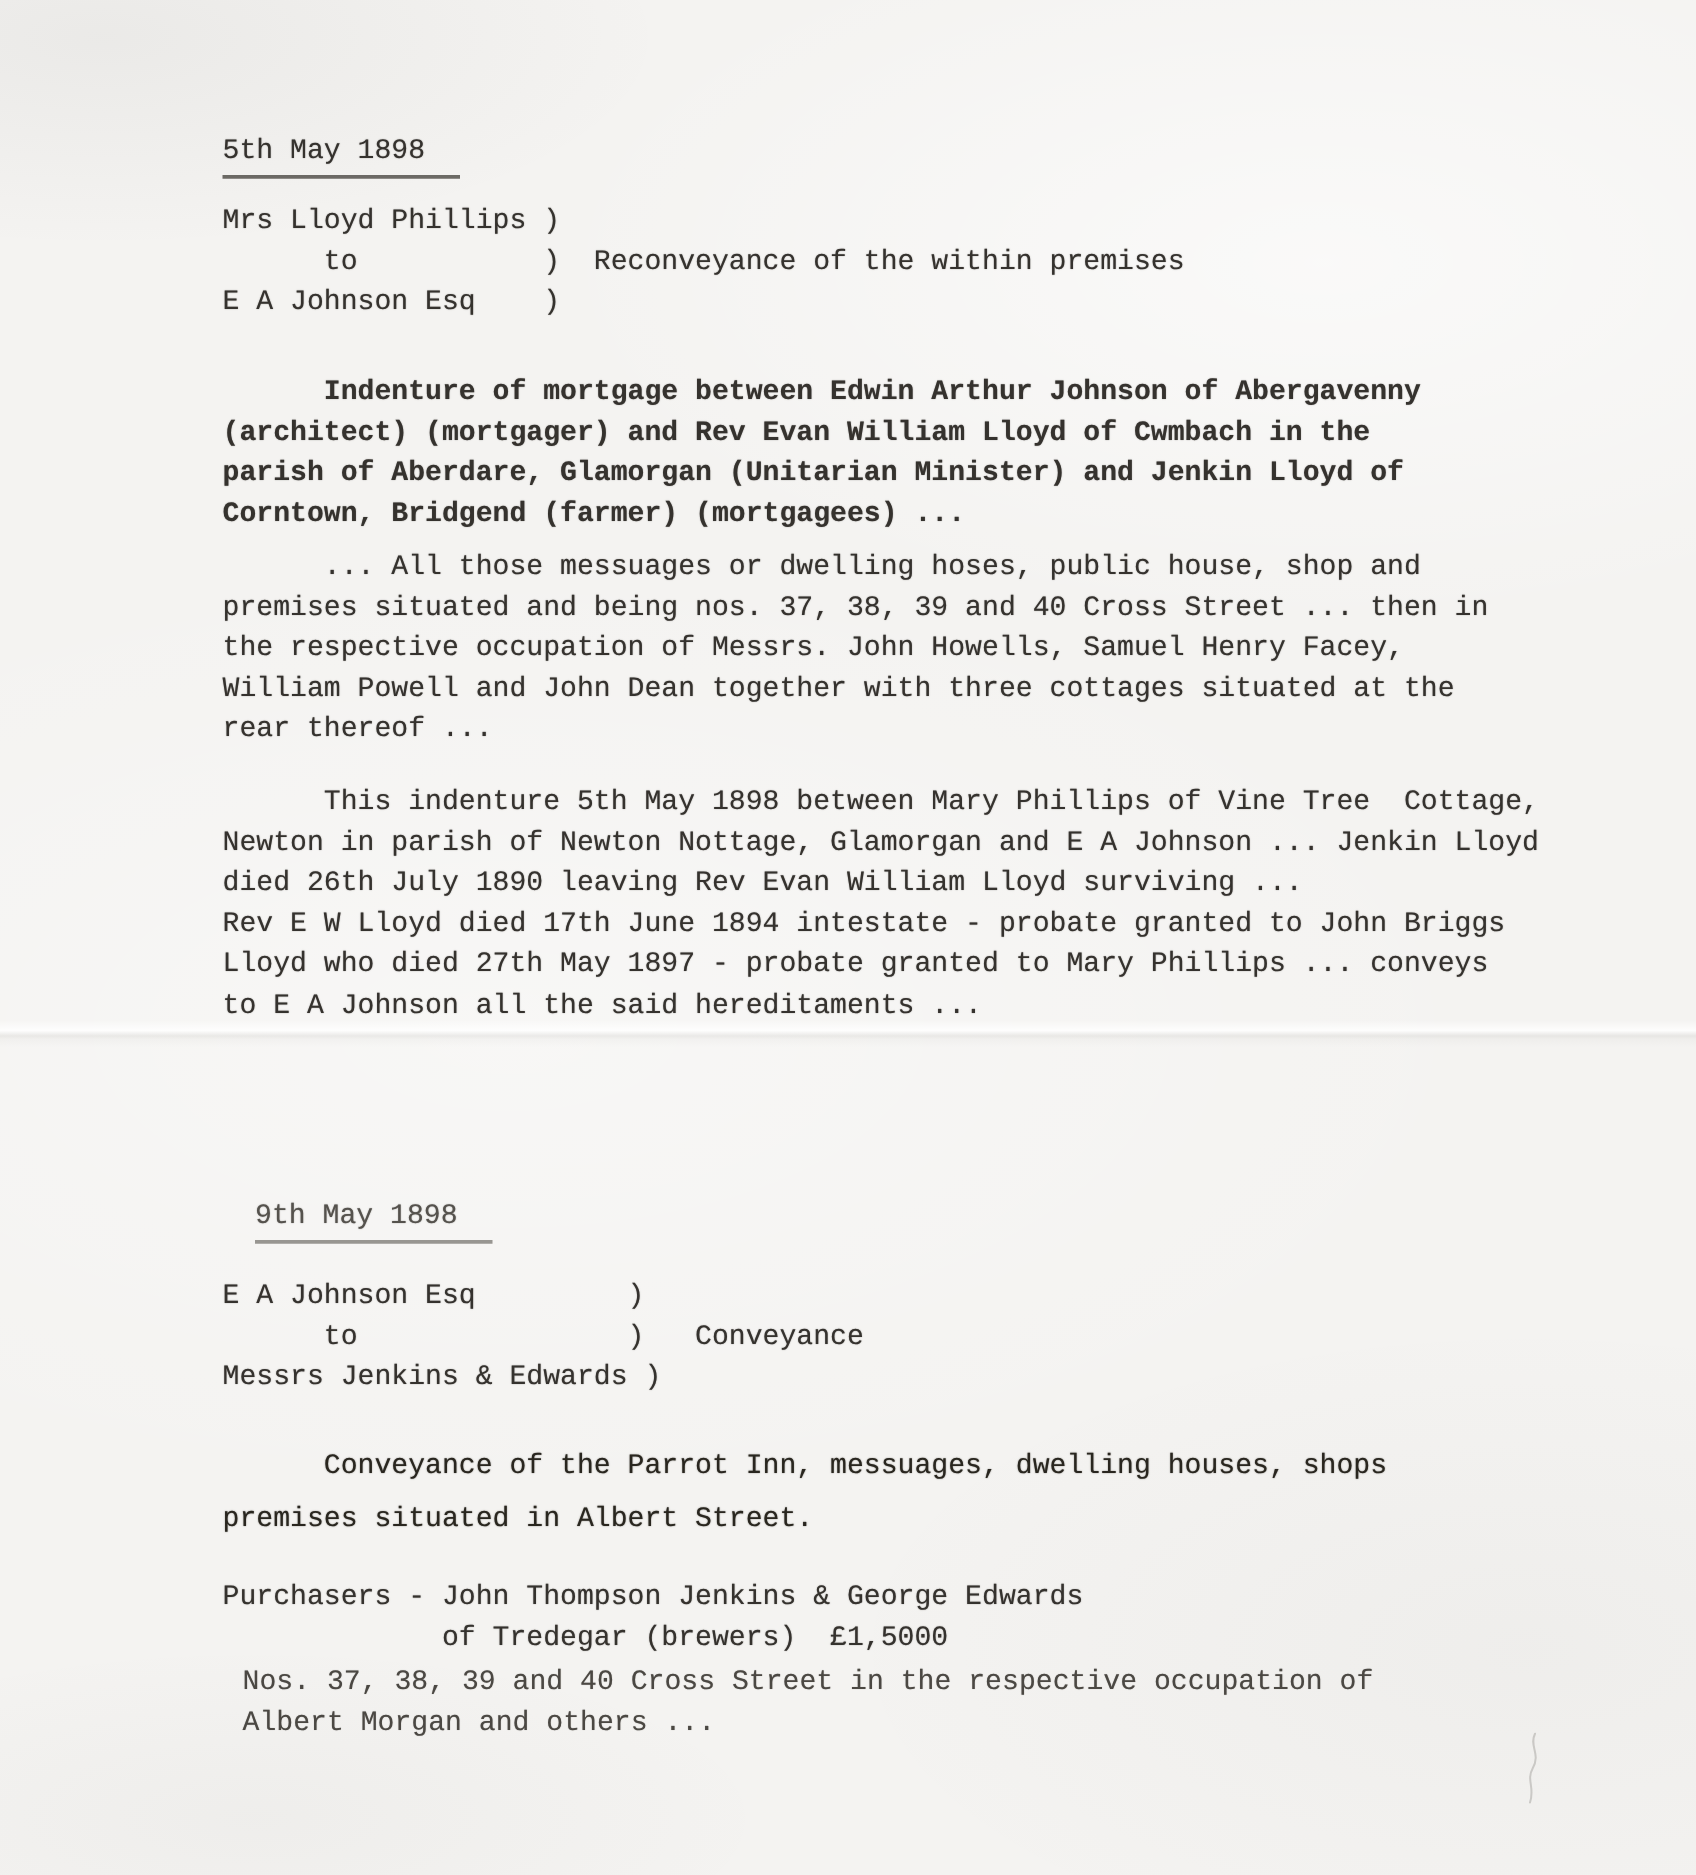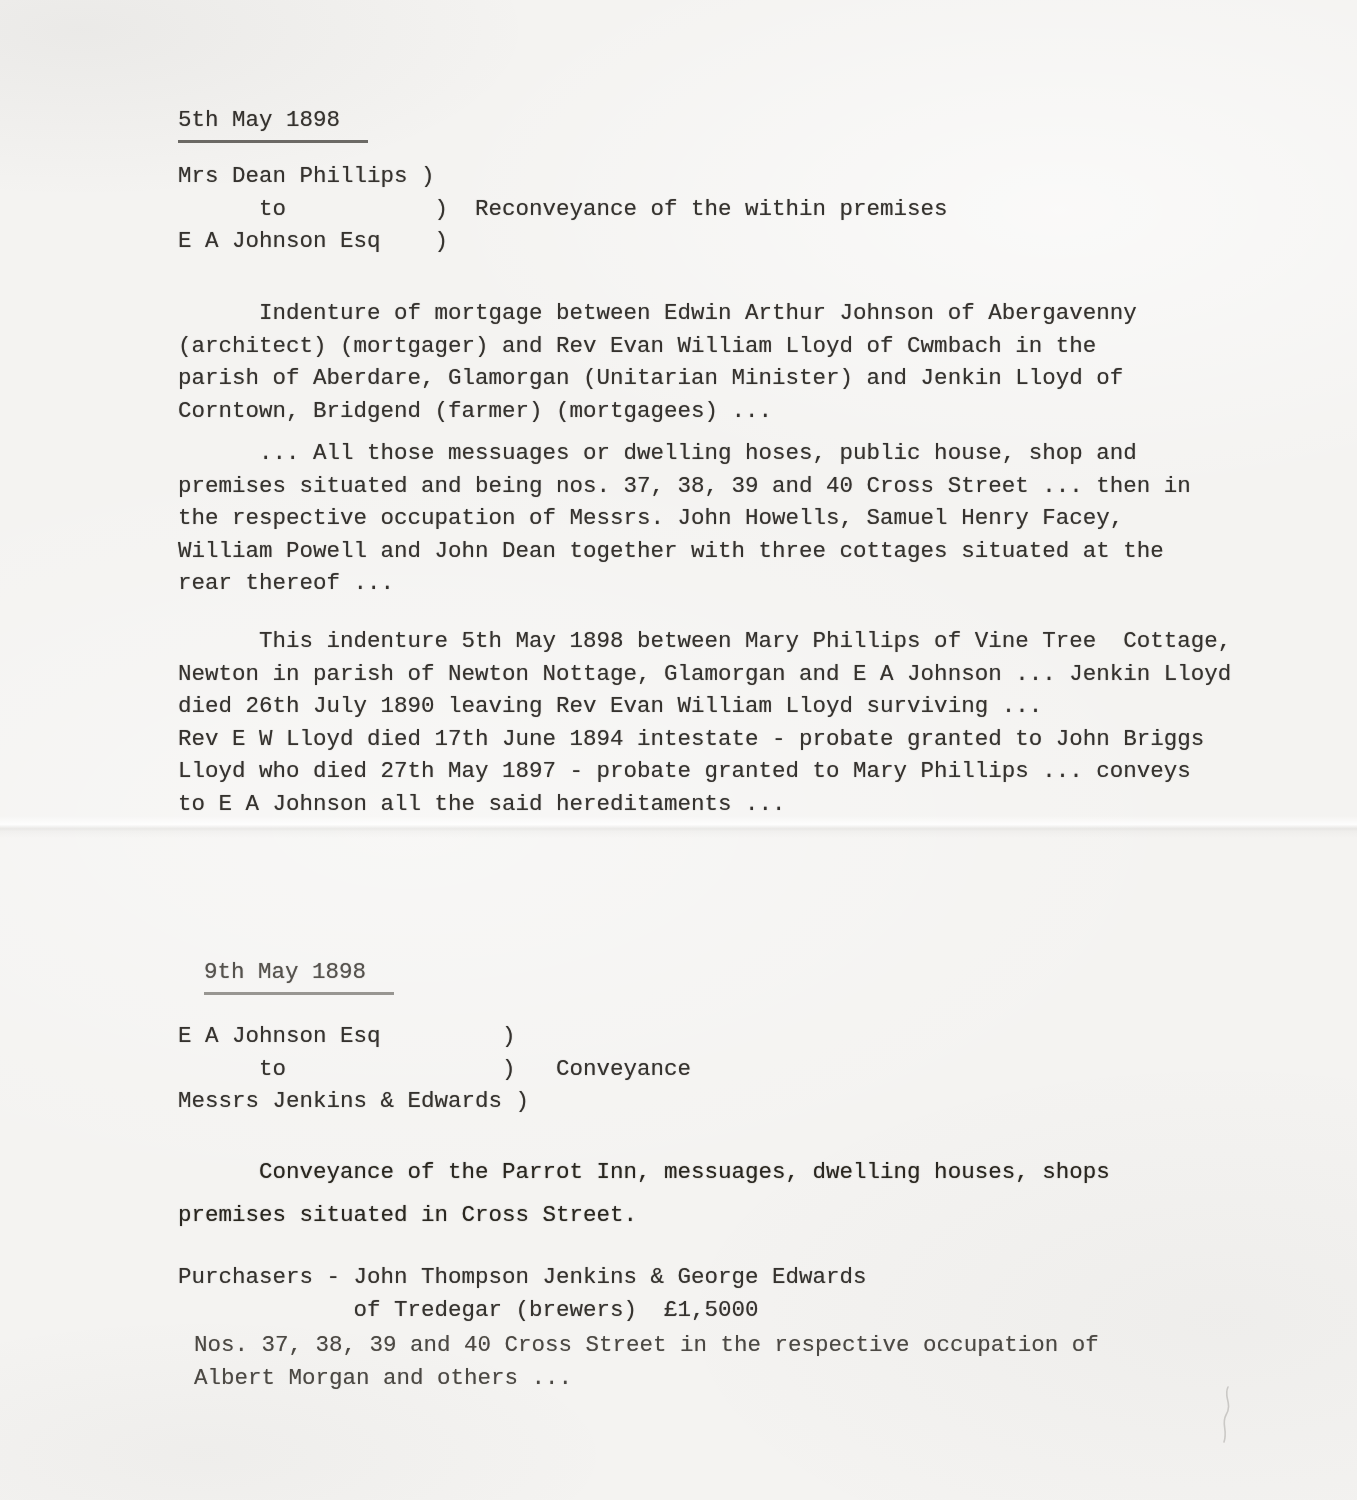--- a/index.html
+++ b/index.html
@@ -87,25 +87,25 @@
 </style>
 </head>
 <body>
 
 <div class="page">
 
   <div class="heading" style="top:104px;">
     <span class="u">5th May 1898</span>
   </div>
 
-  <pre class="block" style="top:160px;">Mrs Dean Phillips )
+  <pre class="block" style="top:160px;">Mrs Lloyd Phillips )
       to           )  Reconveyance of the within premises
 E A Johnson Esq    )</pre>
 
-  <pre class="block" style="top:297px;">      Indenture of mortgage between Edwin Arthur Johnson of Abergavenny
+  <pre class="block" style="top:297px;font-weight:bold;">      Indenture of mortgage between Edwin Arthur Johnson of Abergavenny
 (architect) (mortgager) and Rev Evan William Lloyd of Cwmbach in the
 parish of Aberdare, Glamorgan (Unitarian Minister) and Jenkin Lloyd of
 Corntown, Bridgend (farmer) (mortgagees) ...</pre>
 
   <pre class="block" style="top:437px;">      ... All those messuages or dwelling hoses, public house, shop and
 premises situated and being nos. 37, 38, 39 and 40 Cross Street ... then in
 the respective occupation of Messrs. John Howells, Samuel Henry Facey,
 William Powell and John Dean together with three cottages situated at the
 rear thereof ...</pre>
 
@@ -120,21 +120,21 @@
 
   <div class="heading lighter" style="top:956px;margin-left:26px;">
     <span class="u">9th May 1898</span>
   </div>
 
   <pre class="block" style="top:1020px;">E A Johnson Esq         )
       to                )   Conveyance
 Messrs Jenkins &amp; Edwards )</pre>
 
   <pre class="block wide-leading ink-strong" style="top:1151px;">      Conveyance of the Parrot Inn, messuages, dwelling houses, shops
-premises situated in Cross Street.</pre>
+premises situated in Albert Street.</pre>
 
   <pre class="block" style="top:1261px;">Purchasers - John Thompson Jenkins &amp; George Edwards
              of Tredegar (brewers)  £1,5000</pre>
 
   <pre class="block ink-faded" style="top:1329px;">Nos. 37, 38, 39 and 40 Cross Street in the respective occupation of
 Albert Morgan and others ...</pre>
 
   <svg class="pen-mark" viewBox="0 0 36 64">
     <path d="M16 3 C 11 13, 21 19, 14 31 C 9 40, 16 46, 12 58" fill="none" stroke="#9b9995" stroke-width="1.6" stroke-linecap="round" opacity="0.45"></path>
   </svg>

